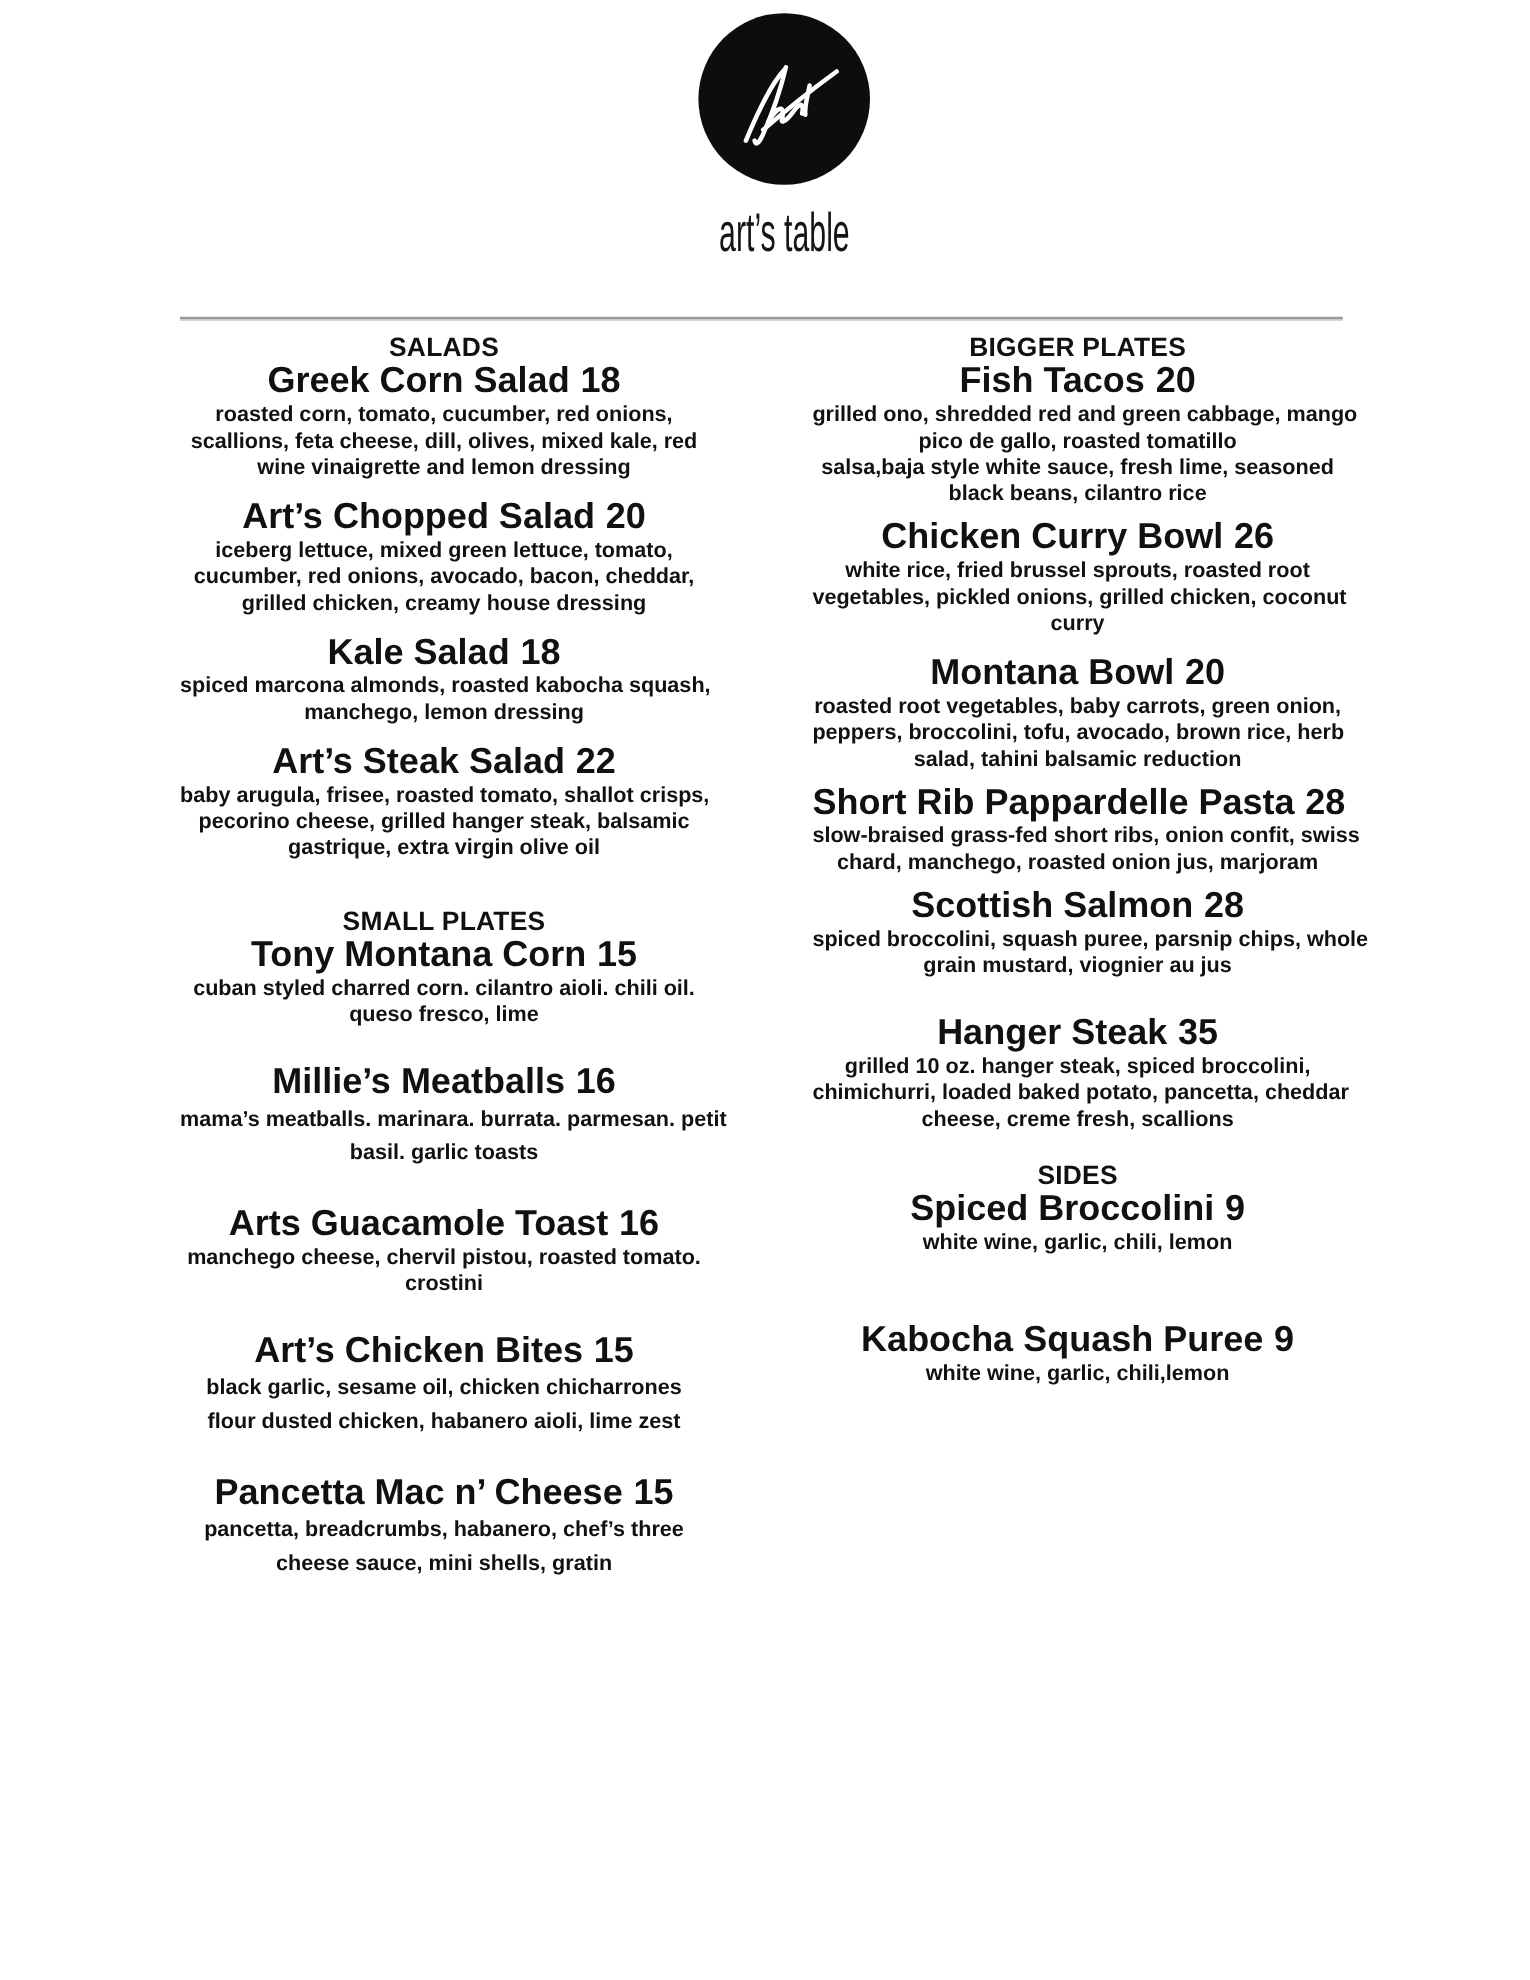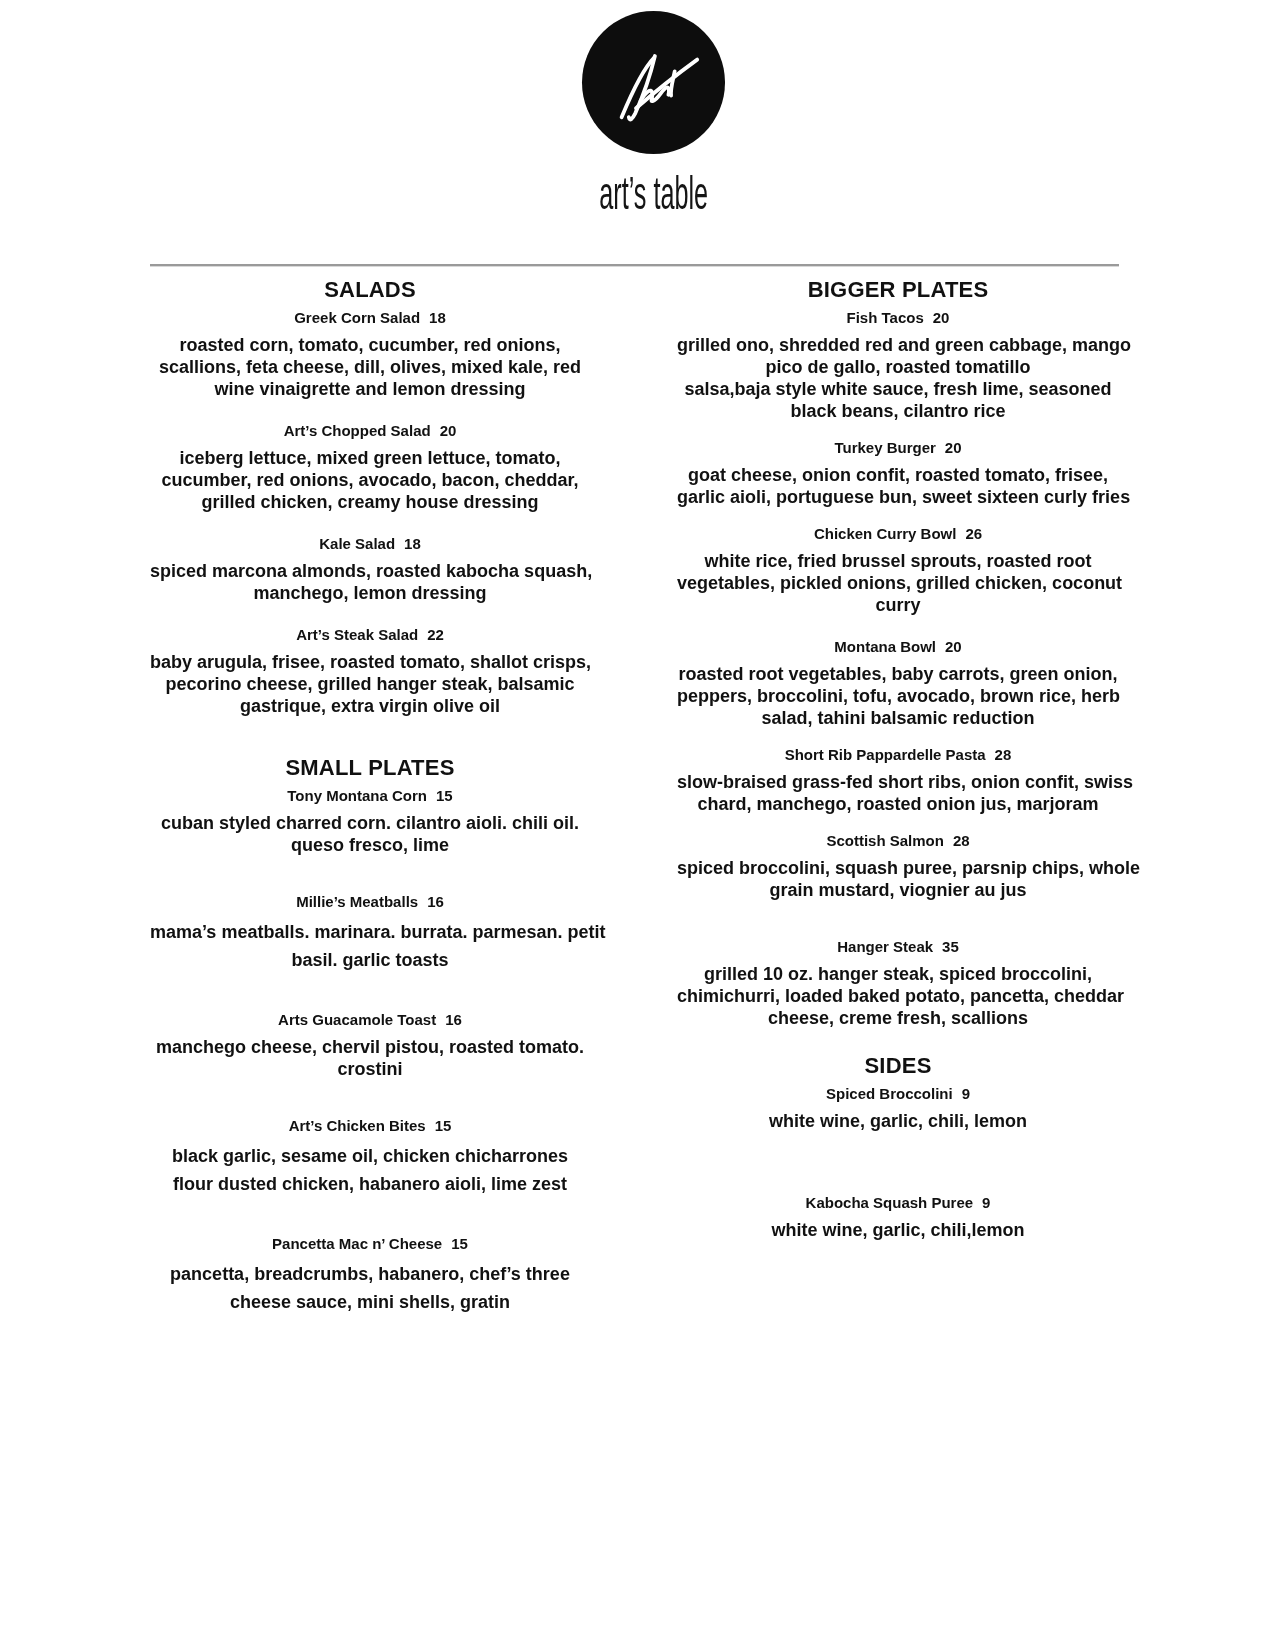--- a/index.html
+++ b/index.html
@@ -60,21 +60,21 @@
     font-size:22px;font-weight:700;line-height:25px;
     letter-spacing:0.2px;
   }
   .item{margin-top:18px;}
   .item.sp-first{margin-top:3px;}
   .item.sp-sm{margin-top:13px;}
   .item.sp-lg{margin-top:33px;}
   .item.sp-xl{margin-top:58px;}
   .item-title{
     margin:0;
-    font-size:15px;font-weight:700;line-height:25px;
+    font-size:30px;font-weight:700;line-height:25px;
   }
   .item-price{margin-left:9px;}
   .item-desc{
     margin:4px 0 0 0;
     font-size:18px;font-weight:700;line-height:22px;
     white-space:pre;
   }
   .item-desc.loose{line-height:28px;}
 </style>
 </head>
@@ -108,22 +108,21 @@
 gastrique, extra virgin olive oil</p></div></section><section class="menu-section sp-lg"><h2 class="section-heading">SMALL PLATES</h2><div class="item sp-first"><h3 class="item-title"><span class="item-name">Tony Montana Corn</span><span class="item-price">15</span></h3><p class="item-desc">cuban styled charred corn. cilantro aioli. chili oil.
 queso fresco, lime</p></div><div class="item sp-lg"><h3 class="item-title"><span class="item-name">Millie’s Meatballs</span><span class="item-price">16</span></h3><p class="item-desc loose">mama’s meatballs. marinara. burrata. parmesan. petit
 basil. garlic toasts</p></div><div class="item sp-lg"><h3 class="item-title"><span class="item-name">Arts Guacamole Toast</span><span class="item-price">16</span></h3><p class="item-desc">manchego cheese, chervil pistou, roasted tomato.
 crostini</p></div><div class="item sp-lg"><h3 class="item-title"><span class="item-name">Art’s Chicken Bites</span><span class="item-price">15</span></h3><p class="item-desc loose">black garlic, sesame oil, chicken chicharrones
 flour dusted chicken, habanero aioli, lime zest</p></div><div class="item sp-lg"><h3 class="item-title"><span class="item-name">Pancetta Mac n’ Cheese</span><span class="item-price">15</span></h3><p class="item-desc loose">pancetta, breadcrumbs, habanero, chef’s three
 cheese sauce, mini shells, gratin</p></div></section></div>
     <div class="col-gap"></div>
     <div class="col col-right"><section class="menu-section sp-first"><h2 class="section-heading">BIGGER PLATES</h2><div class="item sp-first"><h3 class="item-title"><span class="item-name">Fish Tacos</span><span class="item-price">20</span></h3><p class="item-desc">grilled ono, shredded red and green cabbage, mango
 pico de gallo, roasted tomatillo
 salsa,baja style white sauce, fresh lime, seasoned
-black beans, cilantro rice</p></div><div class="item sp-sm"><h3 class="item-title"><span class="item-name">Turkey Burger</span><span class="item-price">20</span></h3><p class="item-desc">goat cheese, onion confit, roasted tomato, frisee,
-garlic aioli, portuguese bun, sweet sixteen curly fries</p></div><div class="item sp-sm"><h3 class="item-title"><span class="item-name">Chicken Curry Bowl</span><span class="item-price">26</span></h3><p class="item-desc">white rice, fried brussel sprouts, roasted root
+black beans, cilantro rice</p></div><div class="item sp-sm"><h3 class="item-title"><span class="item-name">Chicken Curry Bowl</span><span class="item-price">26</span></h3><p class="item-desc">white rice, fried brussel sprouts, roasted root
 vegetables, pickled onions, grilled chicken, coconut
 curry</p></div><div class="item sp-md"><h3 class="item-title"><span class="item-name">Montana Bowl</span><span class="item-price">20</span></h3><p class="item-desc">roasted root vegetables, baby carrots, green onion,
 peppers, broccolini, tofu, avocado, brown rice, herb
 salad, tahini balsamic reduction</p></div><div class="item sp-sm"><h3 class="item-title"><span class="item-name">Short Rib Pappardelle Pasta</span><span class="item-price">28</span></h3><p class="item-desc">slow-braised grass-fed short ribs, onion confit, swiss
 chard, manchego, roasted onion jus, marjoram</p></div><div class="item sp-sm"><h3 class="item-title"><span class="item-name">Scottish Salmon</span><span class="item-price">28</span></h3><p class="item-desc">spiced broccolini, squash puree, parsnip chips, whole
 grain mustard, viognier au jus</p></div><div class="item sp-lg"><h3 class="item-title"><span class="item-name">Hanger Steak</span><span class="item-price">35</span></h3><p class="item-desc">grilled 10 oz. hanger steak, spiced broccolini,
 chimichurri, loaded baked potato, pancetta, cheddar
 cheese, creme fresh, scallions</p></div></section><section class="menu-section sp-sm"><h2 class="section-heading">SIDES</h2><div class="item sp-first"><h3 class="item-title"><span class="item-name">Spiced Broccolini</span><span class="item-price">9</span></h3><p class="item-desc">white wine, garlic, chili, lemon</p></div><div class="item sp-xl"><h3 class="item-title"><span class="item-name">Kabocha Squash Puree</span><span class="item-price">9</span></h3><p class="item-desc">white wine, garlic, chili,lemon</p></div></section></div>
   </div>
 

